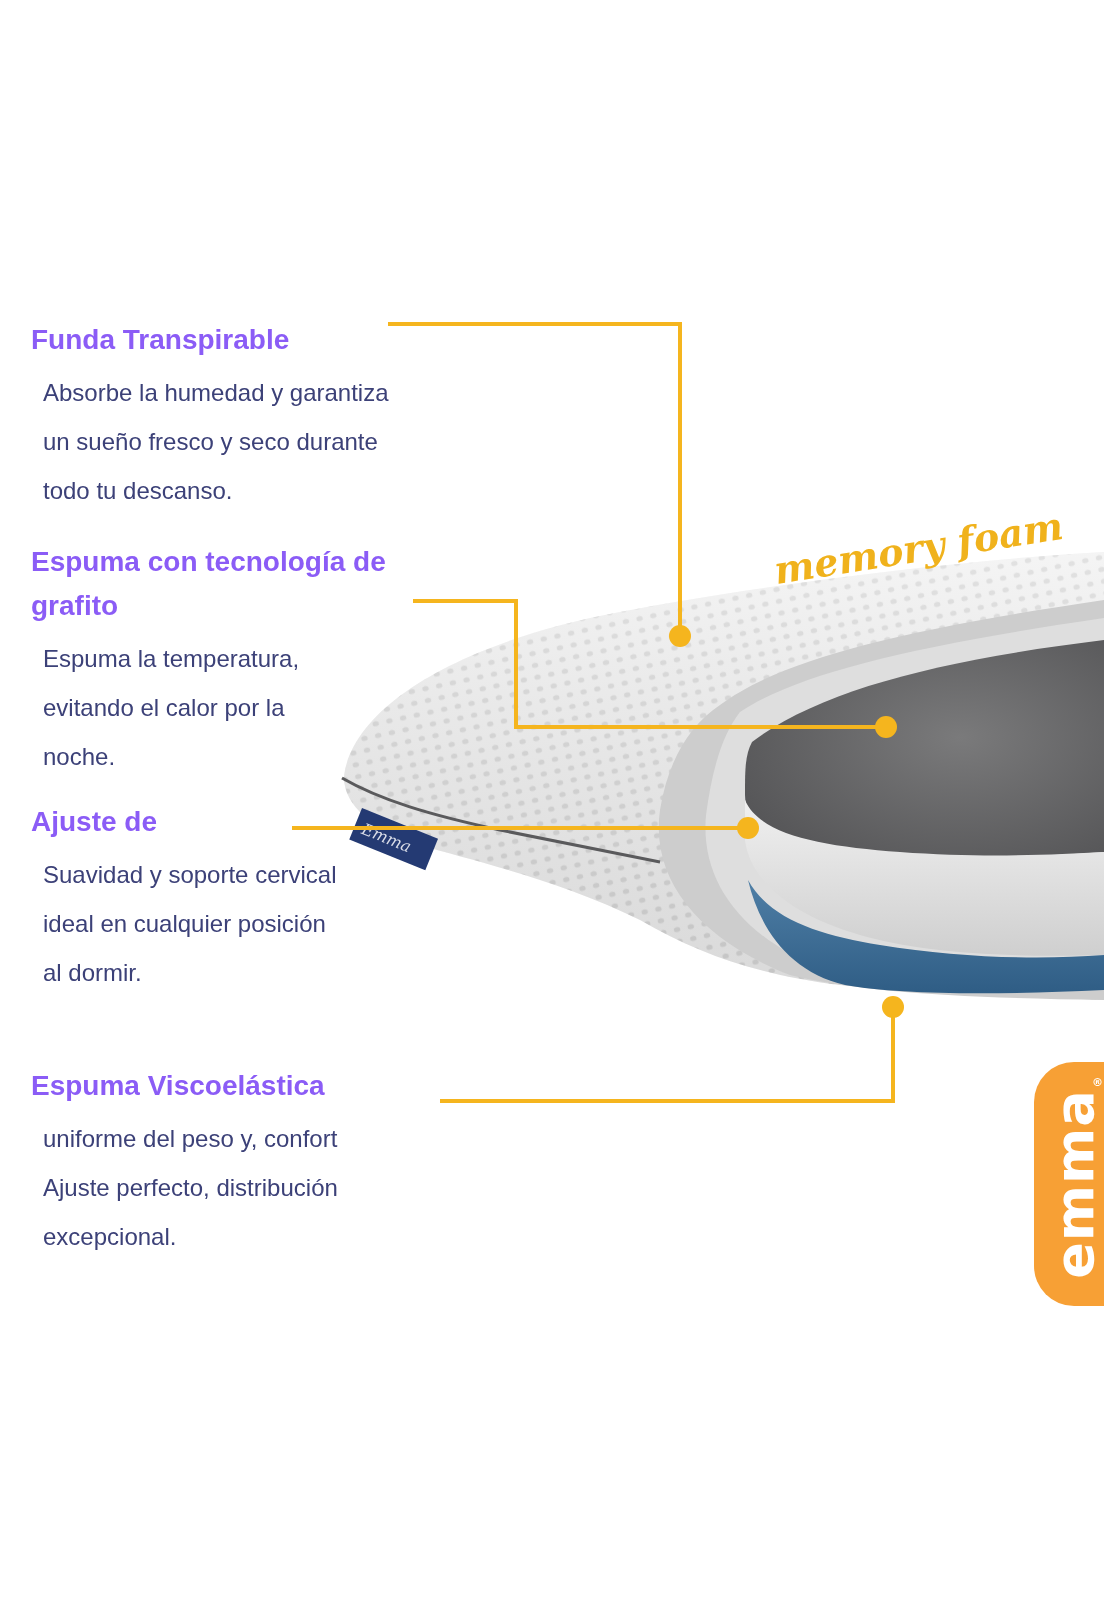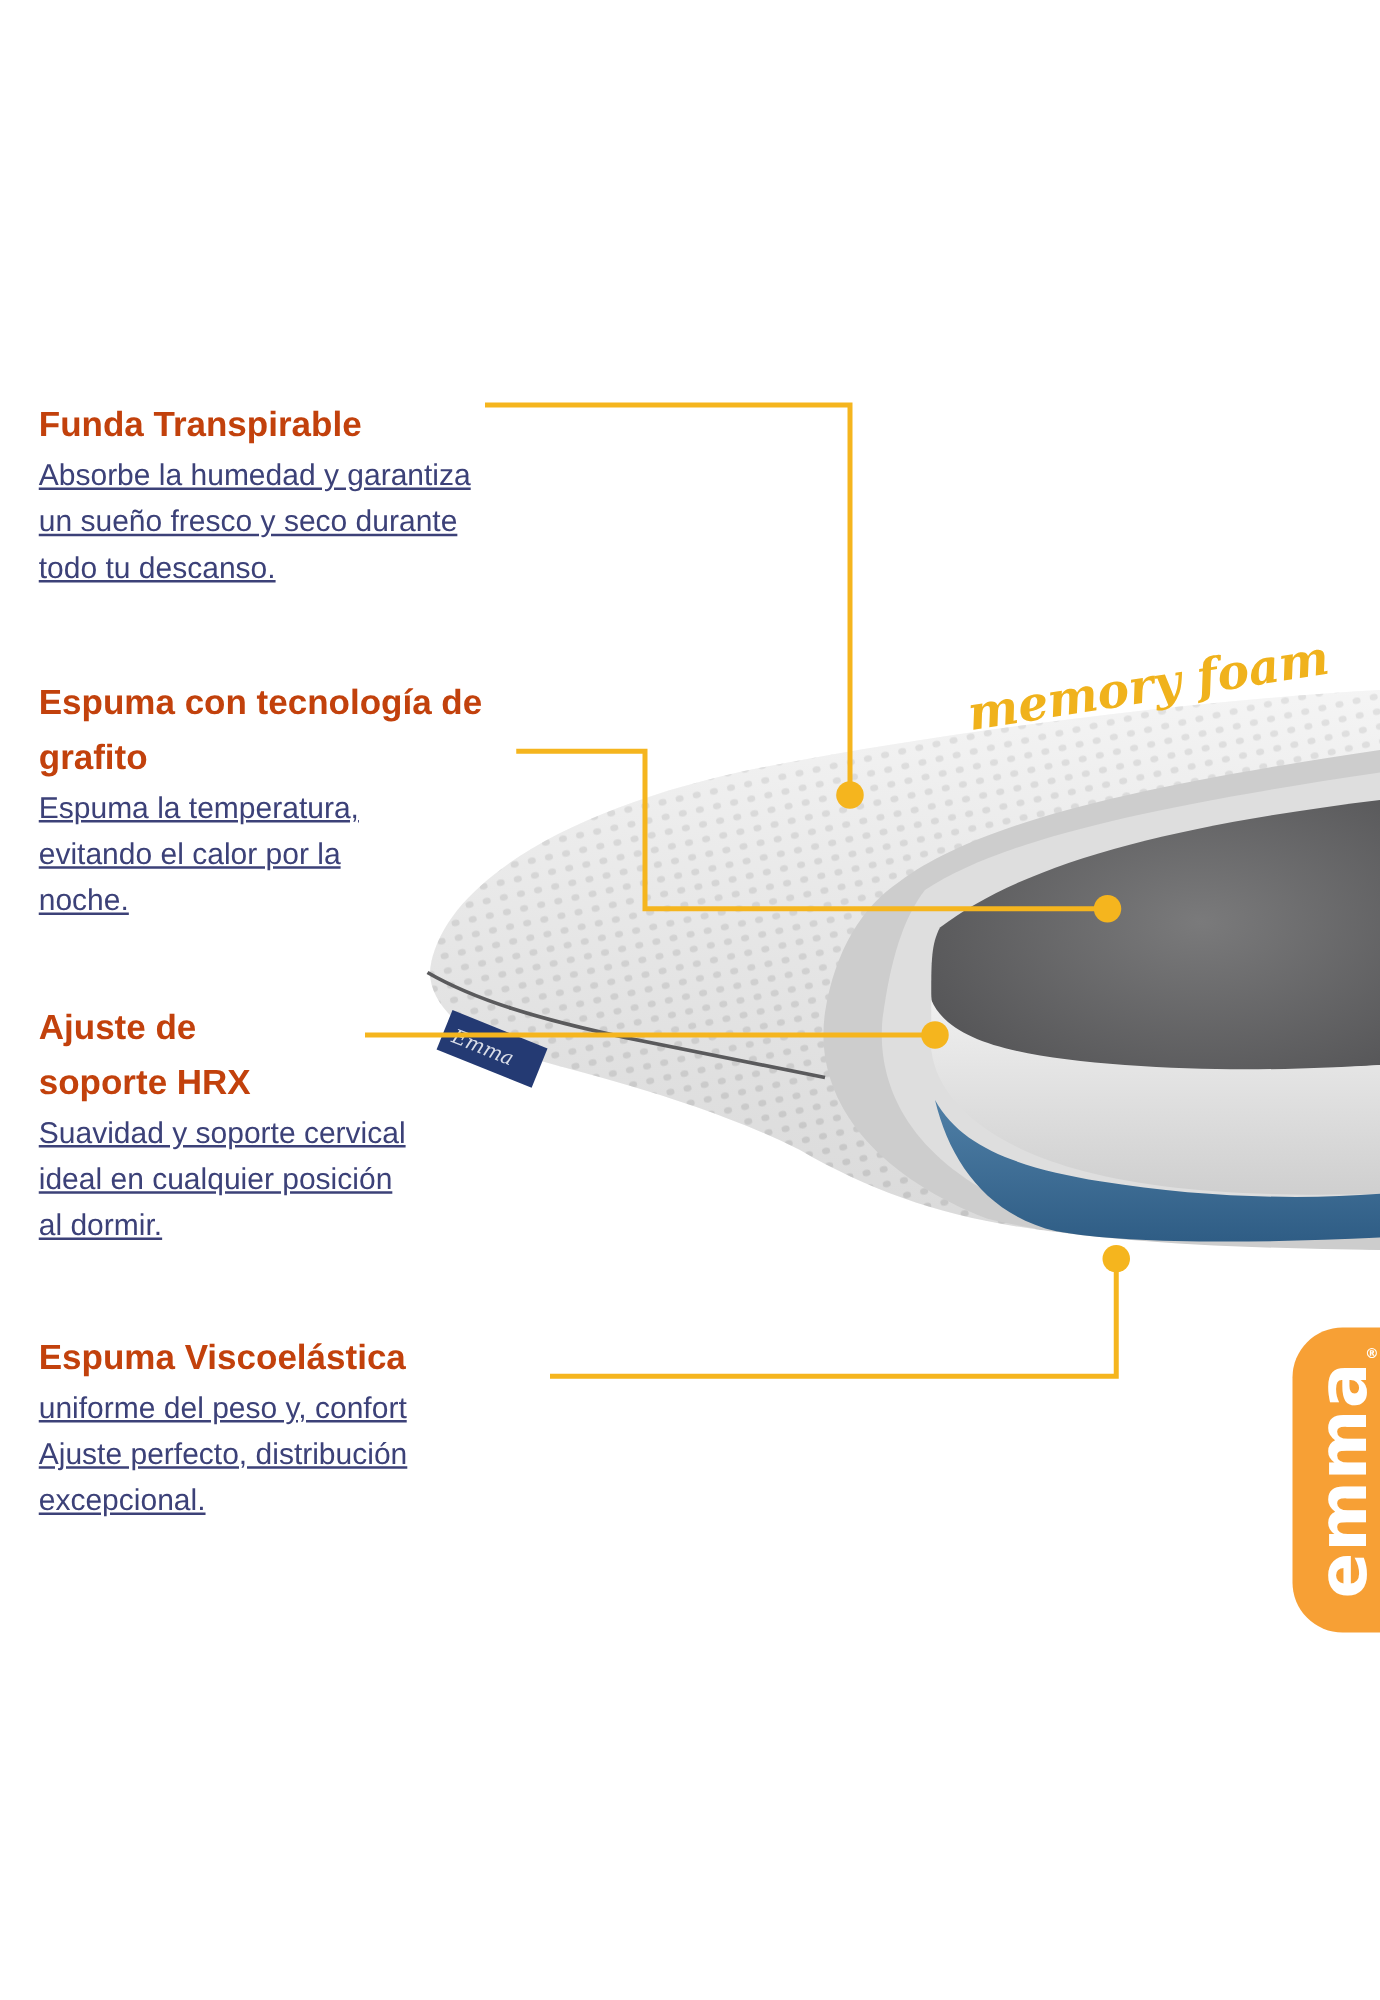--- a/index.html
+++ b/index.html
@@ -1,19 +1,19 @@
 <!DOCTYPE html>
 <html><head>
 <meta charset="utf-8">
 <style>
   html,body{margin:0;padding:0;background:#ffffff;}
   body{width:1104px;height:1600px;position:relative;overflow:hidden;font-family:"Liberation Sans","DejaVu Sans",sans-serif;}
   .feature{position:absolute;left:31px;color:#2d3275;}
-  .feature h2{margin:0;font-size:28px;font-weight:bold;line-height:44px;color:#c2410c;}
-  .feature p{margin:0;font-size:24px;line-height:37px;color:#3c4178;text-decoration:underline;}
+  .feature h2{margin:0;font-size:28px;font-weight:bold;line-height:44px;color:#8b5cf6;}
+  .feature p{margin:12px;font-size:24px;line-height:37px;color:#3c4178;}
   #f1{top:318px;width:420px;}
   #f2{top:540px;width:420px;}
   #f3{top:800px;width:360px;}
   #f4{top:1064px;width:380px;}
   #art{position:absolute;left:0;top:0;width:1104px;height:1600px;}
   .memory{position:absolute;left:778px;top:548px;transform:rotate(-9deg);transform-origin:left bottom;
     font-family:"DejaVu Serif","Liberation Serif",serif;font-style:italic;font-weight:bold;font-size:38px;color:#f0b21c;white-space:nowrap;}
   .logo{position:absolute;left:1034px;top:1062px;width:80px;height:244px;background:#f7a035;border-radius:40px 0 0 40px;}
   .logo span{position:absolute;left:50%;top:50%;transform:translate(-50%,-50%) rotate(-90deg);color:#fff;
     font-family:"DejaVu Sans","Liberation Sans",sans-serif;font-size:54px;font-weight:bold;letter-spacing:1px;white-space:nowrap;}
@@ -93,21 +93,20 @@
 <div class="feature" id="f2">
   <h2>Espuma con tecnología de</h2>
   <h2>grafito</h2>
   <p>Espuma la temperatura,</p>
   <p>evitando el calor por la</p>
   <p>noche.</p>
 </div>
 
 <div class="feature" id="f3">
   <h2>Ajuste de</h2>
-  <h2>soporte HRX</h2>
   <p>Suavidad y soporte cervical</p>
   <p>ideal en cualquier posición</p>
   <p>al dormir.</p>
 </div>
 
 <div class="feature" id="f4">
   <h2>Espuma Viscoelástica</h2>
   <p>uniforme del peso y, confort</p>
   <p>Ajuste perfecto, distribución</p>
   <p>excepcional.</p>

